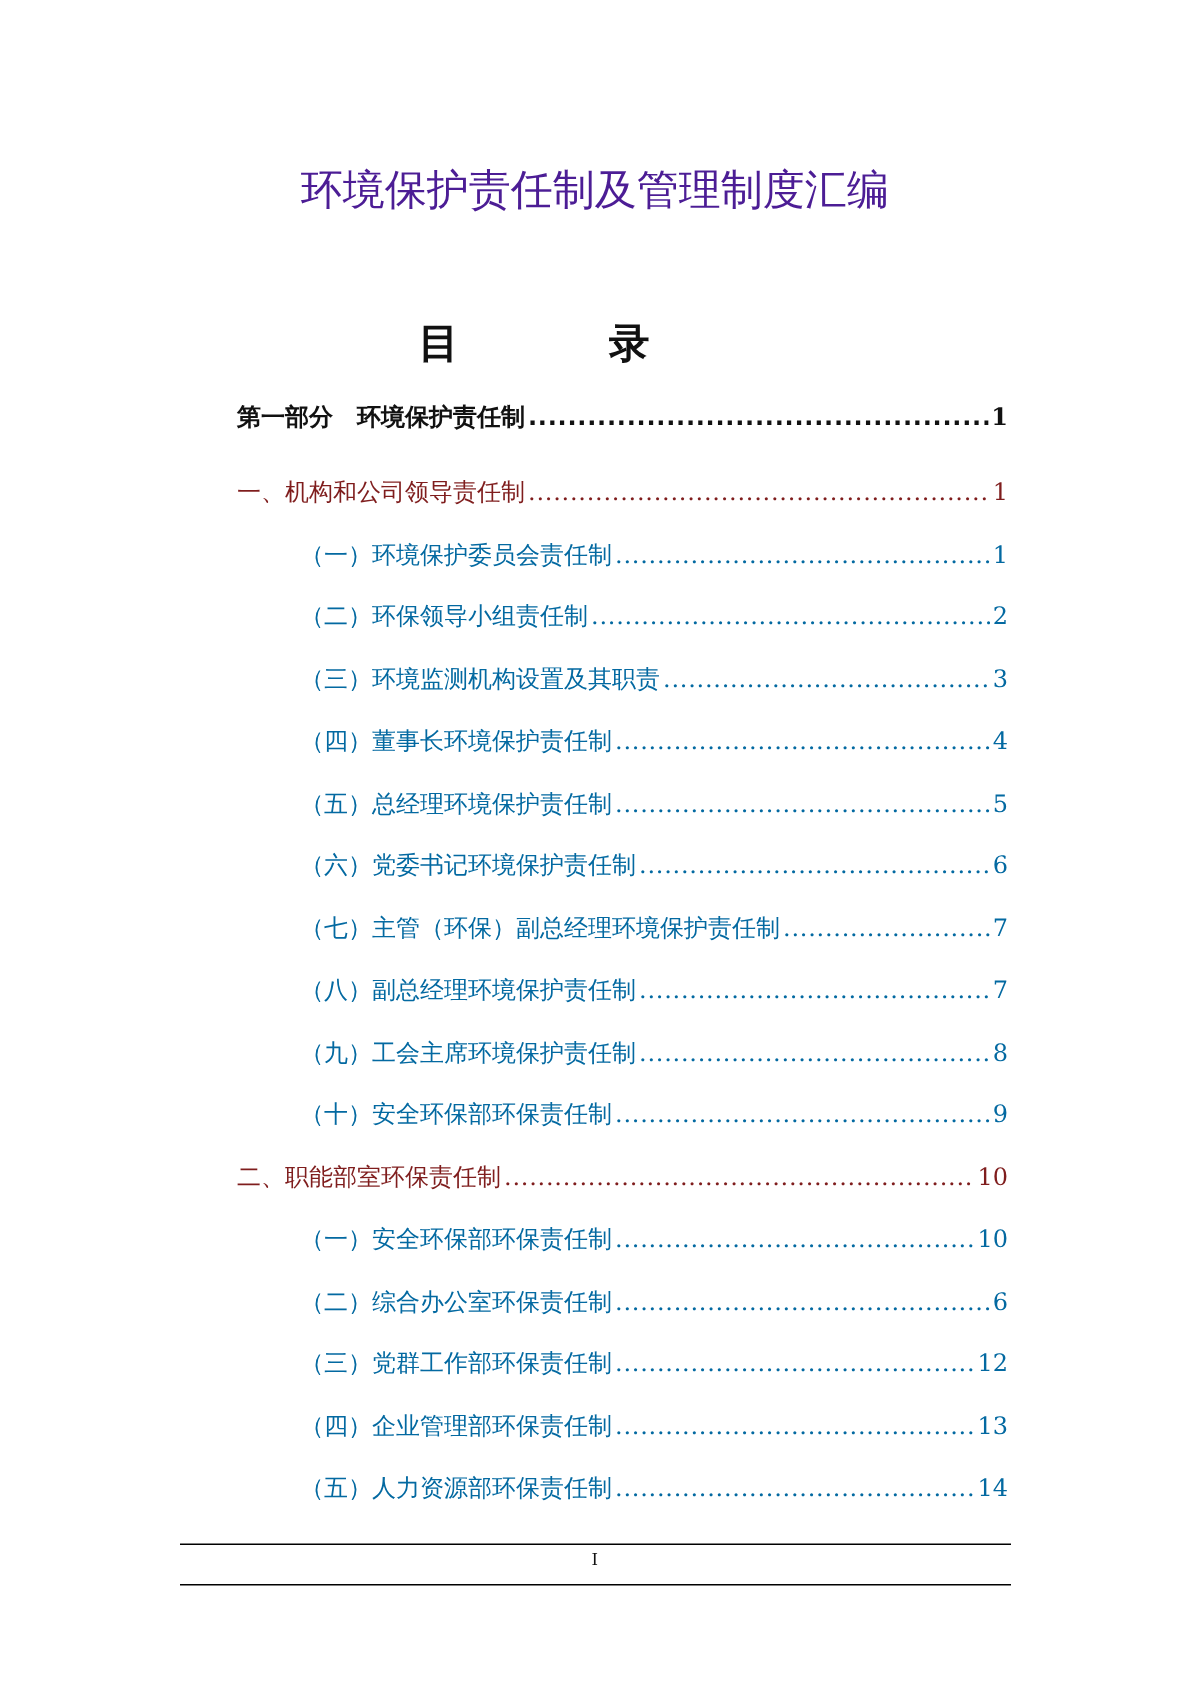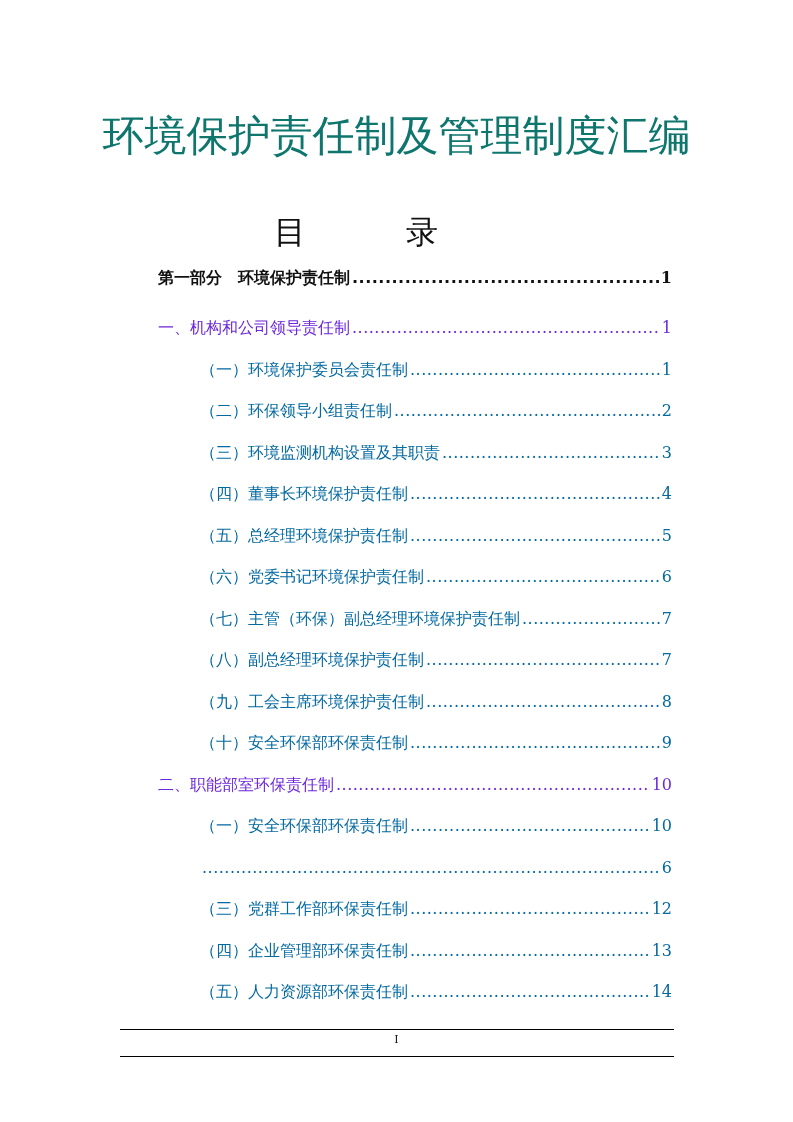--- a/index.html
+++ b/index.html
@@ -1,32 +1,32 @@
 <!DOCTYPE html>
 <html><head>
 <meta charset="utf-8">
 <style>
   html, body { margin: 0; padding: 0; background: #ffffff; }
   body { width: 793px; height: 1122px; position: relative; overflow: hidden;
          font-family: "DejaVu Serif", "Liberation Serif", serif; color: #111; }
   .title { position: absolute; top: 108px; left: 0; width: 793px; text-align: center;
-           font-family: "DejaVu Sans", "Liberation Sans", sans-serif; font-size: 42px; letter-spacing: 0px; color: #0f766e; }
+           font-family: "DejaVu Sans", "Liberation Sans", sans-serif; font-size: 28px; letter-spacing: 0px; color: #4c1d95; }
   .toc-heading { position: absolute; top: 211px; left: 0; width: 712px; text-align: center;
-                 font-family: "DejaVu Sans", "Liberation Sans", sans-serif; font-size: 32px; font-weight: normal; }
+                 font-family: "DejaVu Sans", "Liberation Sans", sans-serif; font-size: 27px; font-weight: bold; }
   .toc-heading span { display: inline-block; }
   .toc-heading .gap { width: 100px; }
   .toc { position: absolute; left: 0; top: 0; width: 793px; }
   .row { position: absolute; right: 121px; display: flex; align-items: baseline; font-size: 16px; height: 22px; }
   .row .label { white-space: nowrap; }
   .row .dots { flex: 1; overflow: hidden; white-space: nowrap; margin: 0 2px; letter-spacing: 0.5px; }
   .row .dots::after { content: "........................................................................................................................................................................................................"; }
   .row .page { white-space: nowrap; }
   .row.part { font-weight: bold; font-family: "DejaVu Sans", "Liberation Sans", sans-serif; font-size: 16px; margin-left: 37px; }
   .row.part .page { font-family: "DejaVu Serif", "Liberation Serif", serif; }
-  .row.lvl1 { color: #6d28d9; }
+  .row.lvl1 { color: #7f1d1d; }
   .row.lvl2 { color: #0369a1; }
   .footer-line { position: absolute; left: 120px; width: 554px; height: 1px; background: #000; }
   .page-num { position: absolute; top: 1033px; left: 0; width: 793px; text-align: center; font-size: 11px;
               font-family: "DejaVu Serif", "Liberation Serif", serif; }
 </style>
 </head>
 <body>
 
 <div class="title">环境保护责任制及管理制度汇编</div>
 
@@ -99,20 +99,21 @@
     <span class="label">二、职能部室环保责任制</span>
       <span class="dots"></span>
       <span class="page">10</span>
   </div>
   <div class="row lvl2" style="top:816px; left:200px;">
     <span class="label">（一）安全环保部环保责任制</span>
       <span class="dots"></span>
       <span class="page">10</span>
   </div>
   <div class="row lvl2" style="top:858px; left:200px;">
+    <span class="label">（二）综合办公室环保责任制</span>
       <span class="dots"></span>
       <span class="page">6</span>
   </div>
   <div class="row lvl2" style="top:899px; left:200px;">
     <span class="label">（三）党群工作部环保责任制</span>
       <span class="dots"></span>
       <span class="page">12</span>
   </div>
   <div class="row lvl2" style="top:941px; left:200px;">
     <span class="label">（四）企业管理部环保责任制</span>

